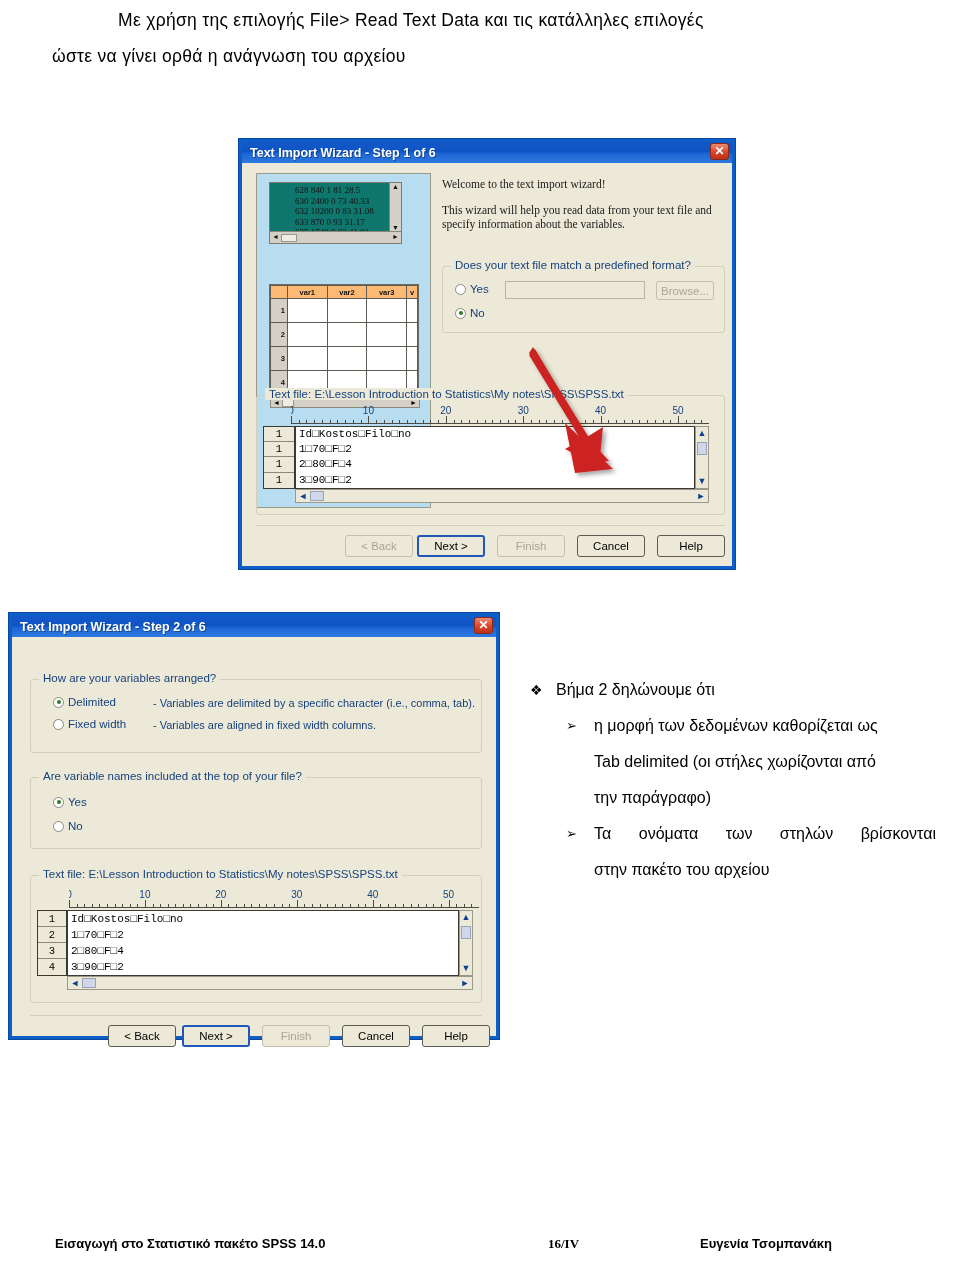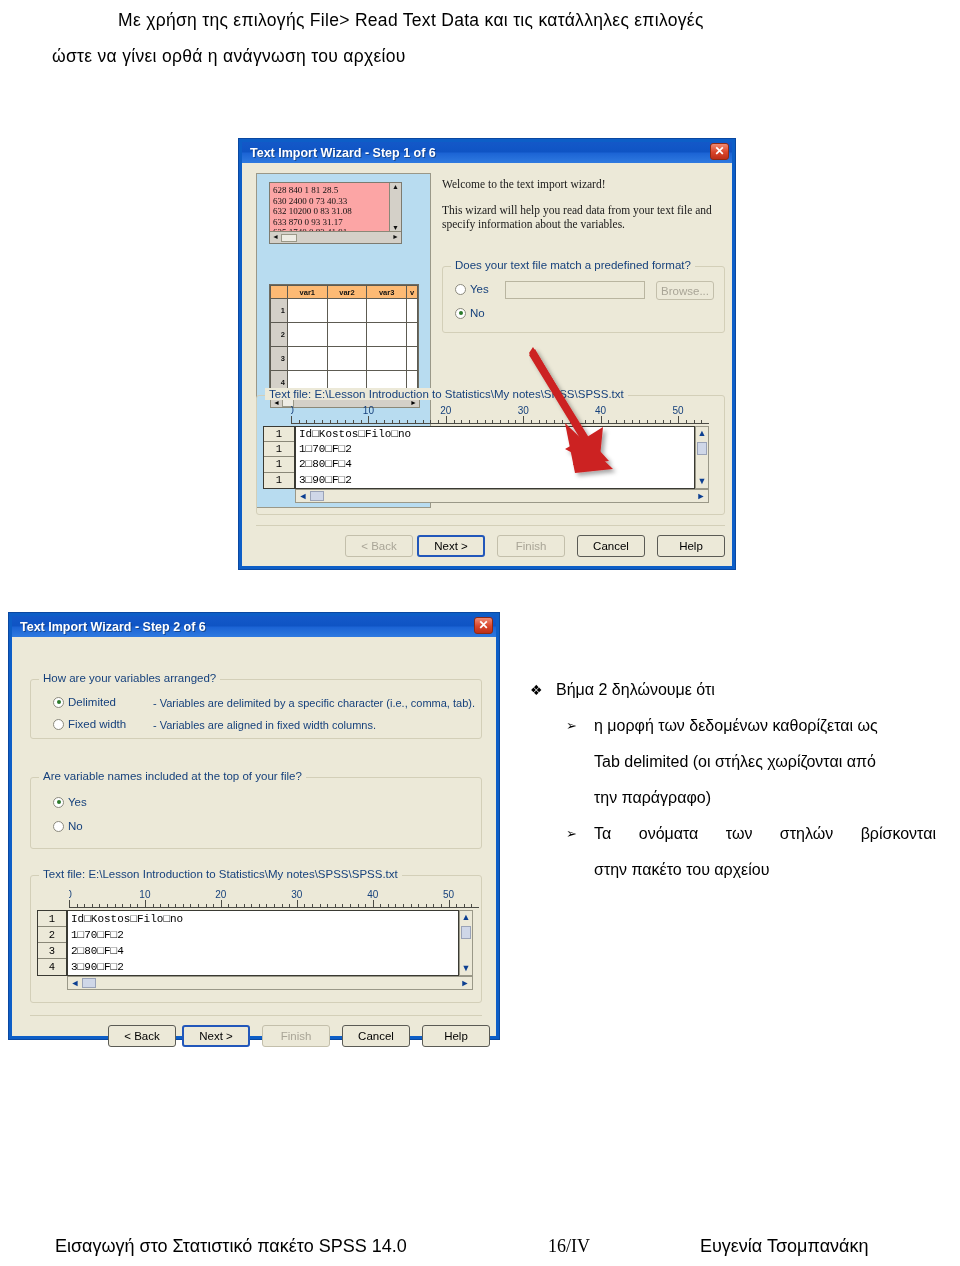--- a/index.html
+++ b/index.html
@@ -79,22 +79,22 @@
   .vscroll .ar{height:13px;font-size:9px;color:#0c3f91;text-align:center;line-height:13px;}
   .vscroll .thumb{height:13px;margin:2px 1px;background:#cfd7e8;border:1px solid #9aa3b8;box-sizing:border-box;}
   .hscroll{position:absolute;height:14px;background:#ece9d8;border:1px solid #9a9888;box-sizing:border-box;display:flex;align-items:center;}
   .hscroll .ar{width:14px;font-size:9px;color:#0c3f91;text-align:center;}
   .hscroll .thumb{width:14px;height:10px;background:#cfd7e8;border:1px solid #9aa3b8;box-sizing:border-box;}
   .hscroll .sp{flex:1;}
 
   
   .illus{position:absolute;background:#b8dcf0;border:1px solid #9a9888;box-sizing:border-box;overflow:hidden;}
   .minilist{
-    position:absolute;background:#fca5a5;border:1px solid #7d7b70;box-sizing:border-box;
-    font-family:"Liberation Serif", serif;font-size:9px;line-height:10.5px;color:#111;overflow:hidden;
+    position:absolute;background:#0f766e;border:1px solid #7d7b70;box-sizing:border-box;
+    font-family:"Liberation Serif", serif;font-size:9px;line-height:10.5px;color:#111;overflow:hidden;padding-left:22px;
   }
   .minilist .rows{padding:2px 0 0 3px;}
   .minilist .rows div{white-space:pre;}
   .minigrid{position:absolute;background:#fff;border:1px solid #6e6c62;box-sizing:border-box;}
   .minigrid table{border-collapse:collapse;width:100%;height:100%;}
   .minigrid td,.minigrid th{
     border:1px solid #5d5b52;font-size:7.5px;font-weight:bold;padding:0;text-align:center;color:#111;
     font-family:"Liberation Sans",sans-serif;
   }
   .minigrid th{background:#fdba74;height:12px;}
@@ -105,21 +105,21 @@
   
   .bullets{position:absolute;}
   .b1{display:flex;font-size:16px;line-height:36px;color:#000;}
   .b1 .mk{width:26px;flex:none;font-size:14px;}
   .b2{display:flex;font-size:16px;line-height:36px;color:#000;margin-left:36px;}
   .b2 .mk{width:28px;flex:none;font-size:13px;}
   .b2 .tx{width:342px;}
   .just{text-align:justify;text-align-last:justify;}
 
   
-  .footer{position:absolute;left:0;right:0;top:1236px;height:26px;font-size:18px;color:#000;}
+  .footer{position:absolute;left:0;right:0;top:1236px;height:26px;font-size:13px;color:#000;font-weight:bold;}
   .footer .fl{position:absolute;left:55px;top:0;}
   .footer .fc{position:absolute;left:548px;top:0;font-family:"Liberation Serif",serif;}
   .footer .fr{position:absolute;left:700px;top:0;}
 
   .arrow{position:absolute;left:290px;top:206px;width:120px;height:140px;pointer-events:none;}
 </style>
 </head>
 <body>
 
 <div class="page-head">
@@ -349,21 +349,21 @@
 <div class="dlg" id="dlg2" style="left:8px;top:612px;width:492px;height:428px;">
   <div class="frame"></div>
 
   <div class="titlebar">
     <span class="ttl">Text Import Wizard - Step 2 of 6</span>
     <span class="closebtn">✕</span>
   </div>
 
   <div class="body">
 
-    <div class="grp" style="left:18px;top:42px;width:452px;height:60px;">
+    <div class="grp" style="left:18px;top:42px;width:452px;height:74px;">
       <span class="legend">How are your variables arranged?</span>
       <div class="radio on" style="left:22px;top:16px;">
         <span class="dot"></span>
         <span>Delimited</span>
       </div>
       <div style="position:absolute;left:122px;top:17px;font-size:11px;color:#16417c;white-space:nowrap;">- Variables are delimited by a specific character (i.e., comma, tab).</div>
       <div class="radio" style="left:22px;top:38px;">
         <span class="dot"></span>
         <span>Fixed width</span>
       </div>

